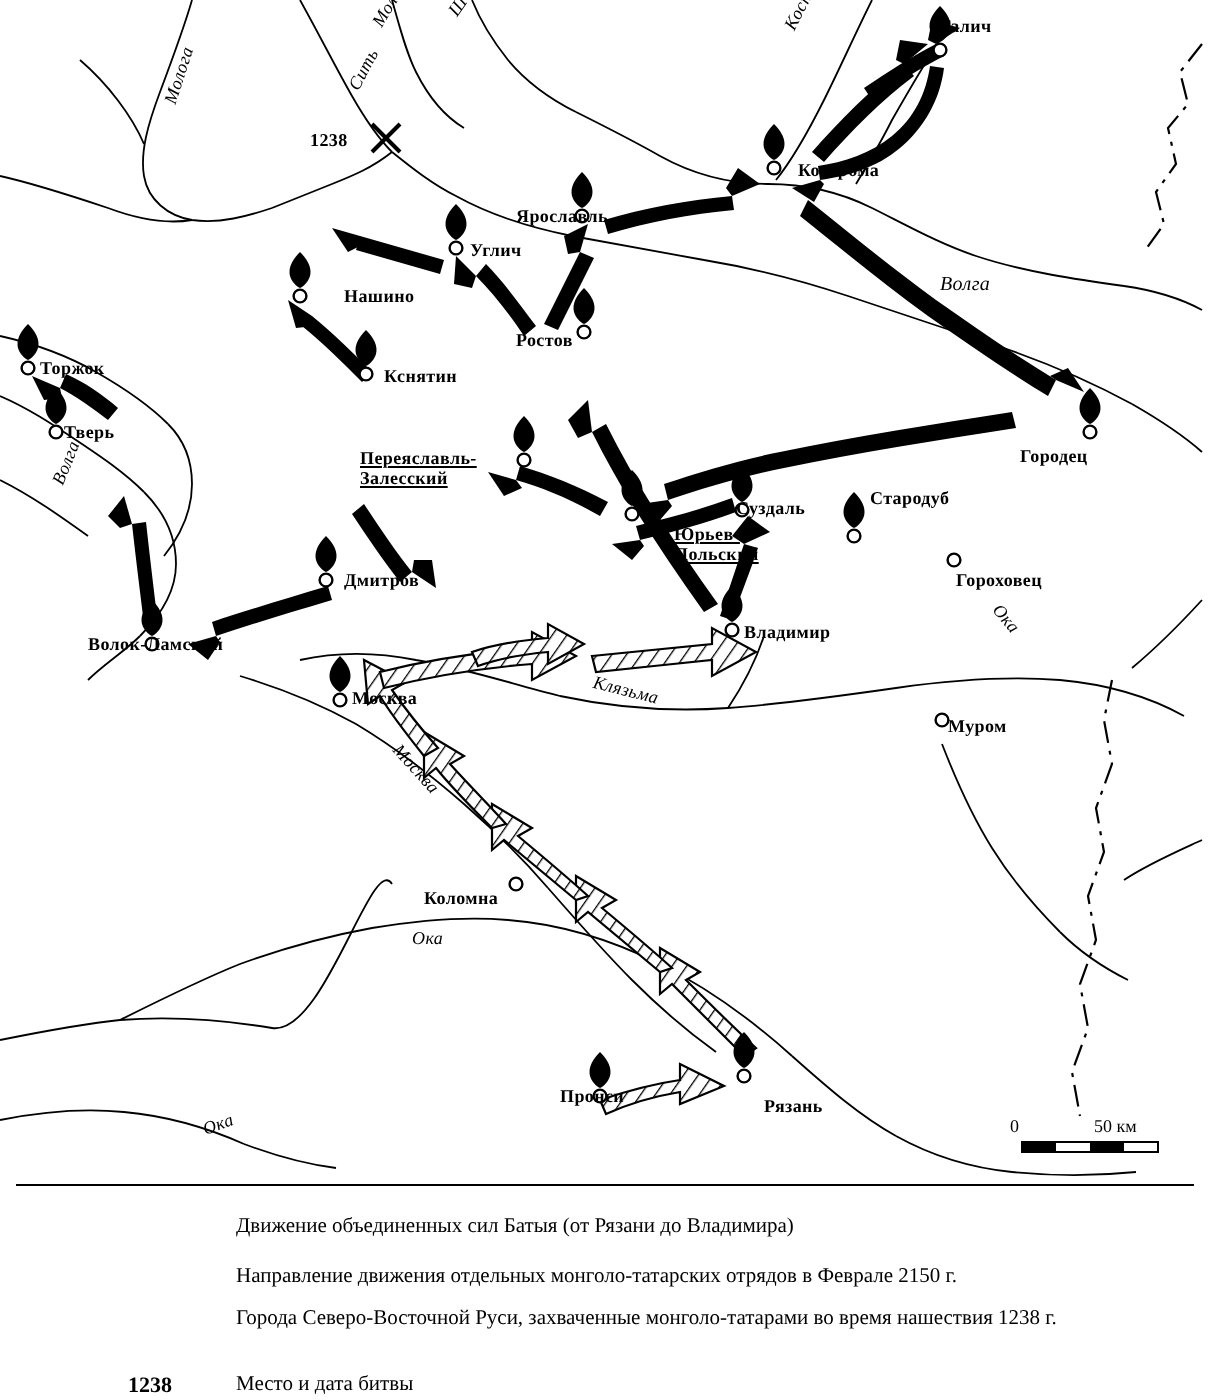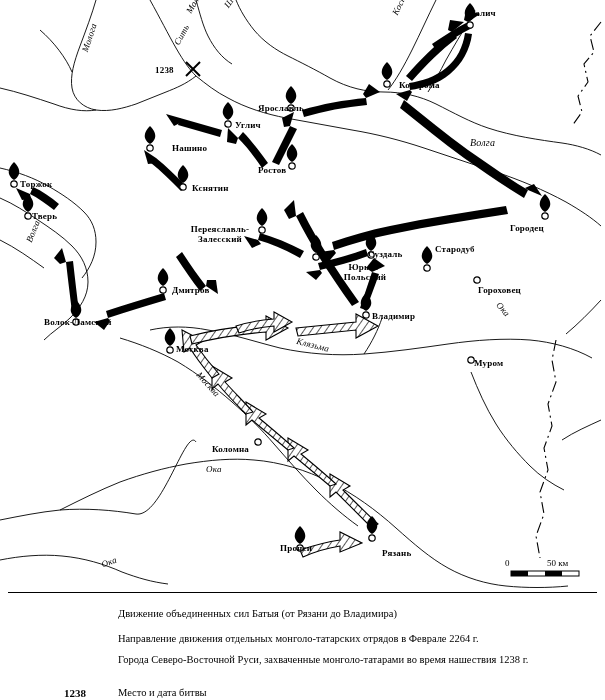--- a/index.html
+++ b/index.html
@@ -35,21 +35,22 @@
     letter-spacing: 0.2px;
   }
   .label.city {
     font-weight: bold;
   }
   .label.river {
     font-style: italic;
   }
   .label.two-line {
     white-space: normal;
-    text-align: center;
+    text-align: left;
+    text-decoration: underline;
   }
   .legend {
     position: absolute;
     left: 0;
     top: 592px;
     width: 605px;
     height: 108px;
     background: #fff;
   }
   .legend-rule {
@@ -425,21 +426,21 @@
   </div>
 
   <div class="legend">
     <div class="legend-rule"></div>
 
     <div class="legend-row" style="top:16px;">
       <div class="legend-text">Движение объединенных сил Батыя (от Рязани до Владимира)</div>
     </div>
 
     <div class="legend-row" style="top:41px;">
-      <div class="legend-text">Направление движения отдельных монголо-татарских отрядов в Феврале 2264 г.</div>
+      <div class="legend-text">Направление движения отдельных монголо-татарских отрядов в Феврале 2150 г.</div>
     </div>
 
     <div class="legend-row" style="top:62px;">
       <div class="legend-text" style="width:470px;">Города Северо-Восточной Руси, захваченные монголо-татарами во время нашествия 1238 г.</div>
     </div>
 
     <div class="legend-row" style="top:95px;">
       <div class="legend-text">Место и дата битвы</div>
       <div class="legend-text" style="left:64px; width:40px; font-weight:bold; font-size:11px;">1238</div>
     </div>

